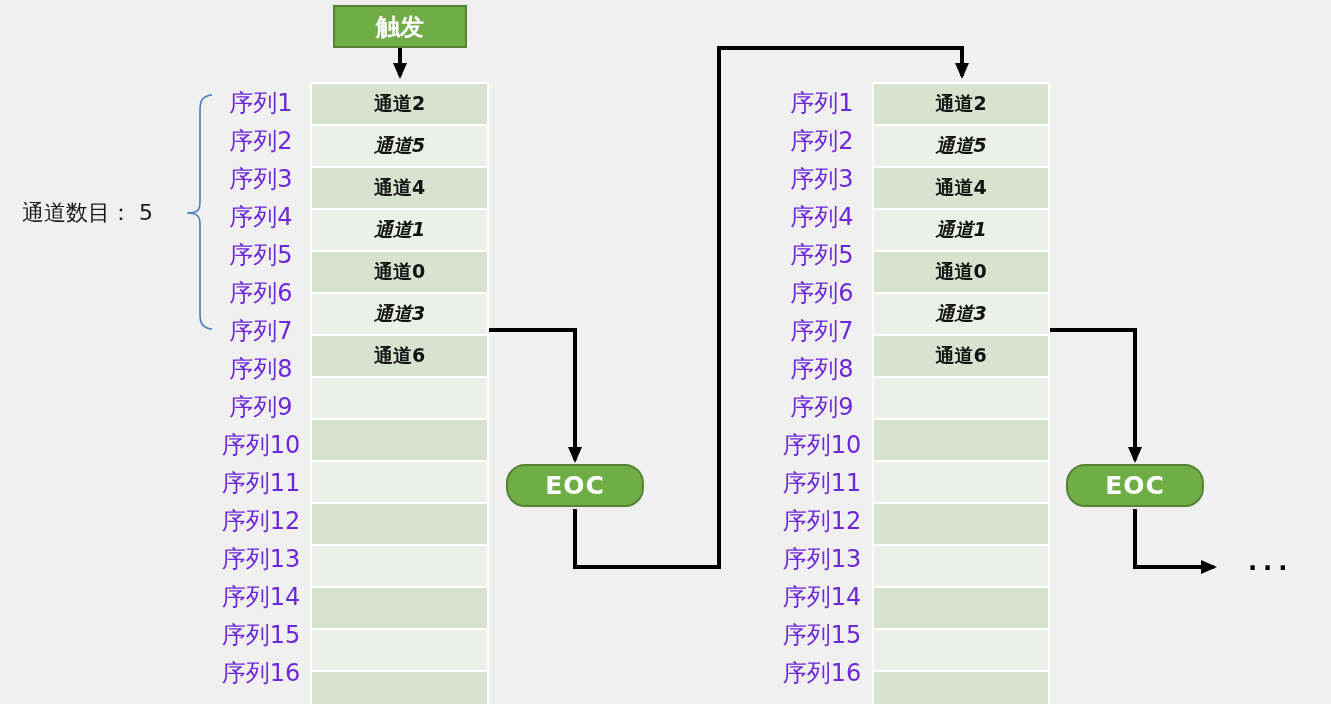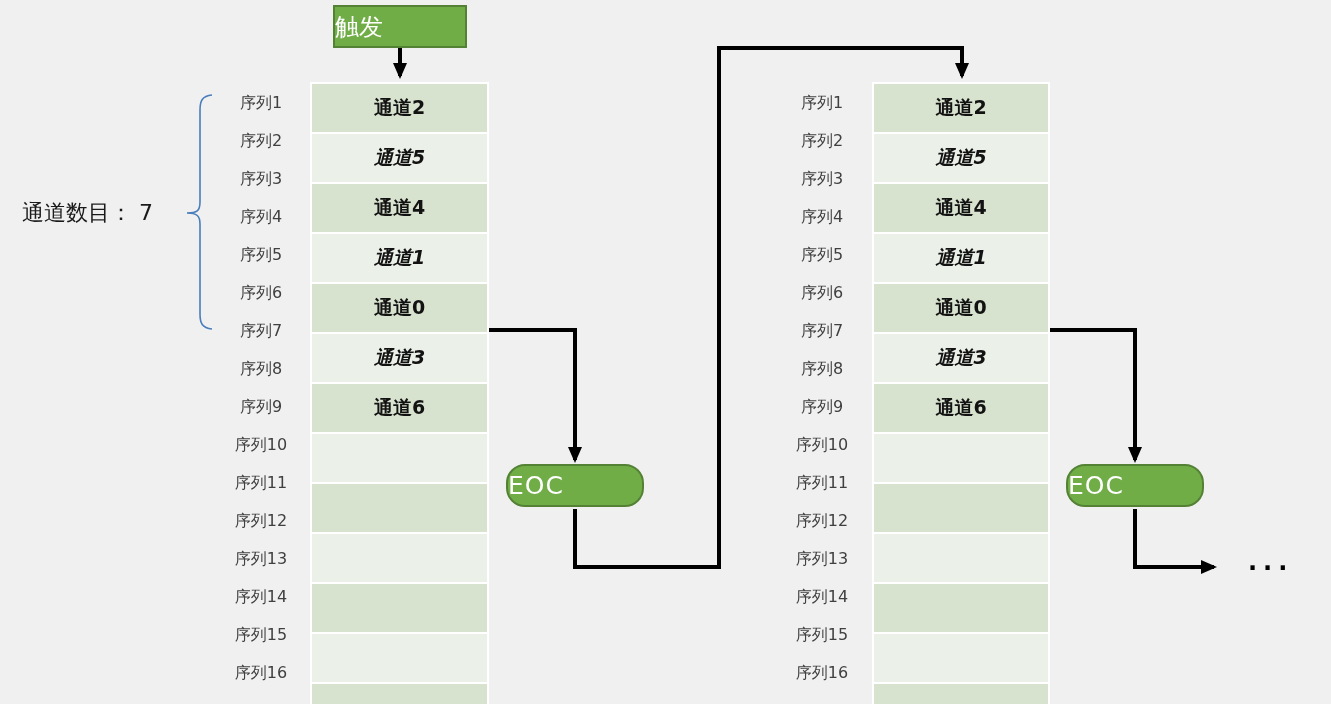--- a/index.html
+++ b/index.html
@@ -7,53 +7,54 @@
     position:relative;
     width:1331px; height:704px;
     background:var(--bg,#f0f0f0);
     font-family:"DejaVu Sans","Liberation Sans",sans-serif;
     overflow:hidden;
   }
   .svg-layer { position:absolute; left:0; top:0; width:1331px; height:704px; }
 
   .gbox {
     position:absolute; box-sizing:border-box;
-    display:flex; align-items:center; justify-content:flex-start;
+    display:flex; align-items:center; justify-content:center;
     background:var(--green,#70ad47);
     border:2px solid var(--green-border,#548235);
     color:#ffffff;
+    font-weight:bold;
   }
   .trigger { left:333px; top:5px;  width:134px; height:43px; font-size:24px; }
   .eoc     { top:464px; width:138px; height:43px; font-size:25px; letter-spacing:1px;border-radius:19px; }
   .eoc-1   { left:506px; }
   .eoc-2   { left:1066px; }
 
   .seq-table {
     position:absolute; top:82px;
     background:#ffffff; padding:2px;
     box-sizing:border-box;
   }
   .seq-table.t1 { left:310px; width:179px; }
   .seq-table.t2 { left:872px; width:178px; }
   .seq-row {
-    height:48px; margin-bottom:2px;
+    height:40px; margin-bottom:2px;
     display:flex; align-items:center; justify-content:center;
     font-size:19px; font-weight:bold; color:#121212;
   }
   .seq-row:last-child { margin-bottom:0; }
   .seq-row.dark  { background:var(--row-dark,#d8e3cf); }
   .seq-row.light { background:var(--row-light,#ebf1e8);font-style:italic; }
 
   .seq-labels { position:absolute; top:84px; width:140px; }
   .seq-labels.l1 { left:191px; }
   .seq-labels.l2 { left:752px; }
   .seq-label {
     height:38px;
     display:flex; align-items:center; justify-content:center;
-    font-size:16px; color:#404040;
+    font-size:24px; color:#6d28d9;
   }
 
   .channel-count {
     position:absolute; left:22px; top:200px;
     font-size:22px; line-height:26px; color:#1a1a1a;
     white-space:nowrap;
   }
   .ellipsis {
     position:absolute; left:1248px; top:548px;
     font-size:24px; line-height:28px; font-weight:bold;
@@ -82,21 +83,21 @@
 
     <path d="M 1135,509 L 1135,567 L 1214,567" stroke="#000" stroke-width="4" fill="none" marker-end="url(#arrow)"></path>
 
     <path d="M 212,95 C 202,96 200,101 200,110 L 200,202 C 200,211 197,213 187,213 C 197,213 200,216 200,224 L 200,314 C 200,323 202,328 212,329" stroke="var(--bracket,#4a7ebc)" stroke-width="1.6" fill="none"></path>
   </svg>
 
   <div class="gbox trigger">
     <span>触发</span>
   </div>
 
-  <div class="channel-count">通道数目： 7</div>
+  <div class="channel-count">通道数目： 5</div>
 
   <div class="seq-labels l1">
       <div class="seq-label">序列1</div>
       <div class="seq-label">序列2</div>
       <div class="seq-label">序列3</div>
       <div class="seq-label">序列4</div>
       <div class="seq-label">序列5</div>
       <div class="seq-label">序列6</div>
       <div class="seq-label">序列7</div>
       <div class="seq-label">序列8</div>

